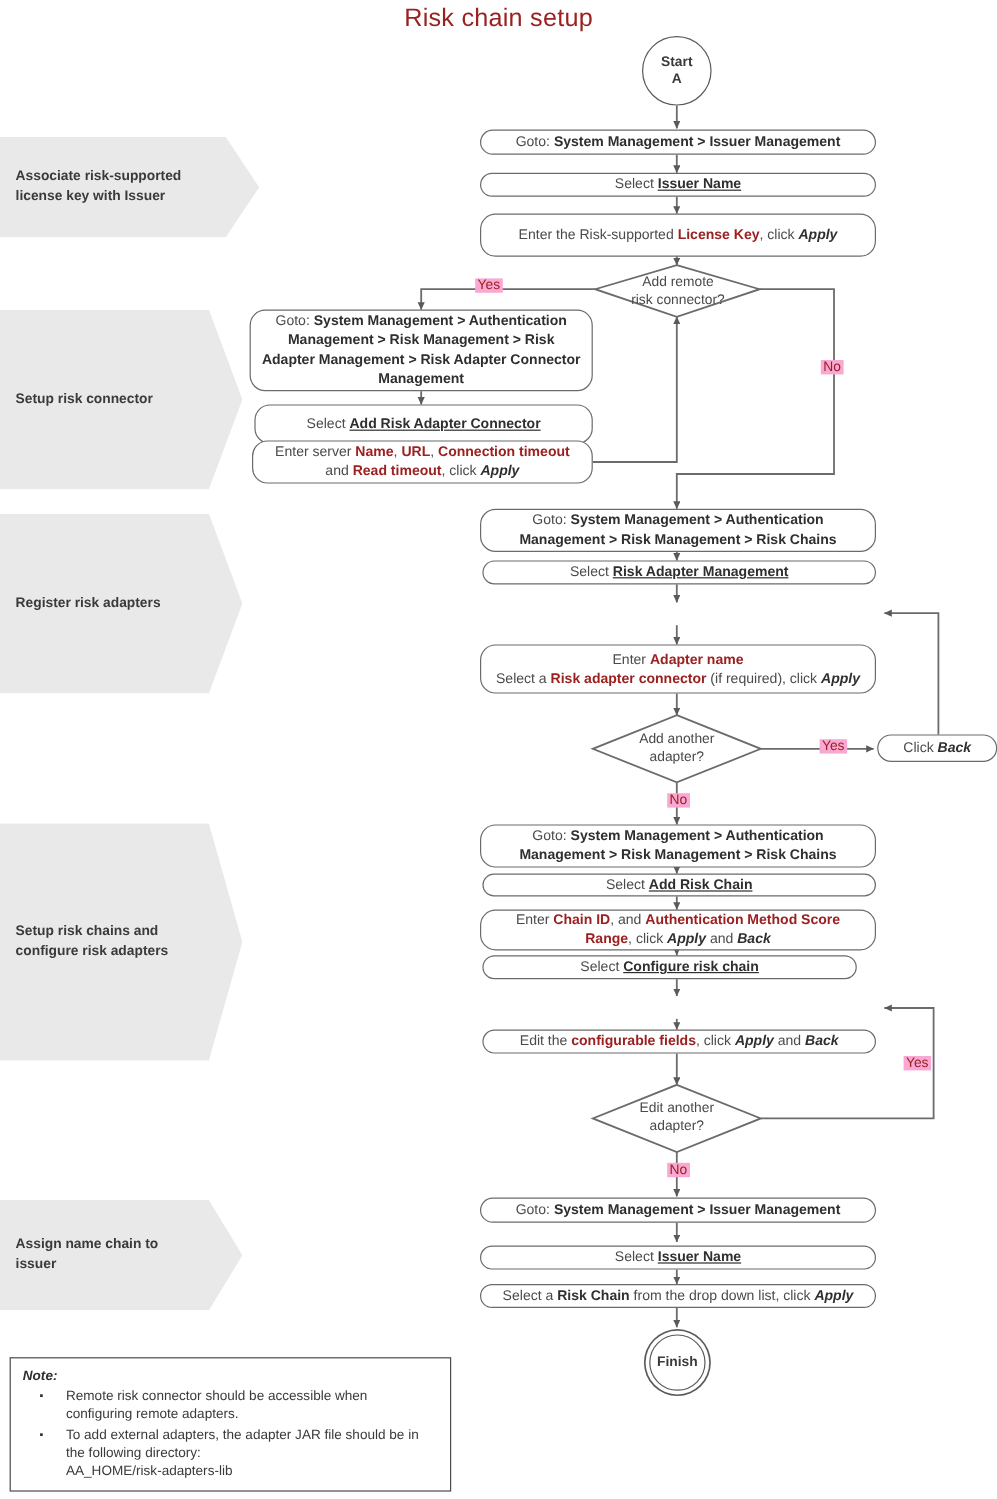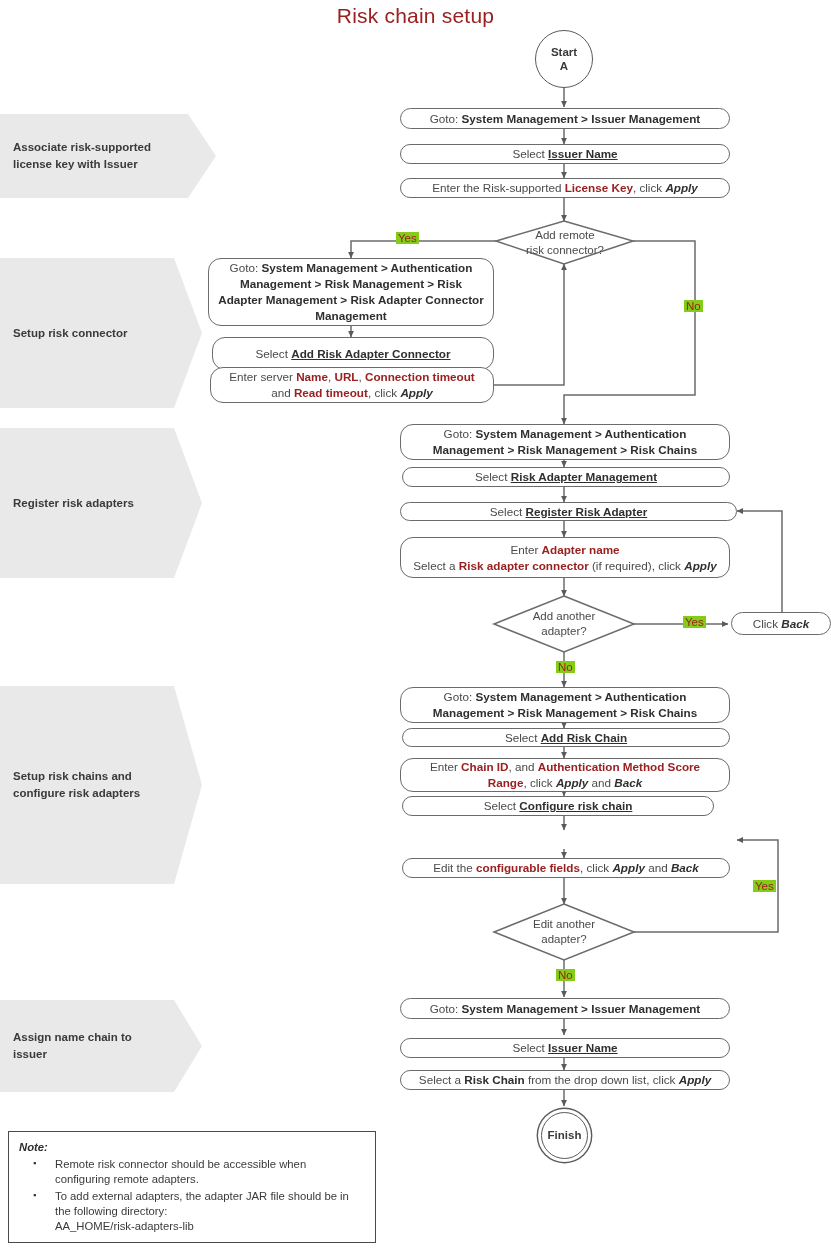--- a/index.html
+++ b/index.html
@@ -102,21 +102,21 @@
     text-align:center;
     font-size:11.5px;
     line-height:1.3;
     color:#4a4a4a;
   }
   
   .blabel{
     position:absolute;
     font-size:11.5px;
     color:#9B2020;
-    background:#84cc16;
+    background:#f9a8d4;
     padding:0 2px;
     white-space:nowrap;
   }
   
   #note{
     position:absolute;
     left:8px; top:1131px;
     width:368px; height:112px;
     border:1.3px solid #4a4a4a;
     background:#fff;
@@ -229,21 +229,21 @@
   </div>
 
   <div class="node" style="left:400px; top:108px; width:330px; height:21px;">
     <span class="t">Goto: <b class="k">System Management &gt; Issuer Management</b></span>
   </div>
 
   <div class="node" style="left:400px; top:144px; width:330px; height:20px;">
     <span class="t">Select <b class="u">Issuer Name</b></span>
   </div>
 
-  <div class="node" style="left:400px; top:178px; width:330px; height:20px;">
+  <div class="node" style="left:400px; top:178px; width:330px; height:36px;">
     <span class="t">Enter the Risk-supported <b class="r">License Key</b>, click <i class="em">Apply</i></span>
   </div>
 
   <div class="node" style="left:208px; top:258px; width:286px; height:68px;">
     <span class="t">Goto: <b class="k">System Management &gt; Authentication Management &gt; Risk Management &gt; Risk Adapter Management &gt; Risk Adapter Connector Management</b></span>
   </div>
 
   <div class="node" style="left:212px; top:337px; width:282px; height:33px;">
     <span class="t">Select <b class="u">Add Risk Adapter Connector</b></span>
   </div>
@@ -253,23 +253,20 @@
   </div>
 
   <div class="node" style="left:400px; top:424px; width:330px; height:36px;">
     <span class="t">Goto: <b class="k">System Management &gt; Authentication Management &gt; Risk Management &gt; Risk Chains</b></span>
   </div>
 
   <div class="node" style="left:402px; top:467px; width:328px; height:20px;">
     <span class="t">Select <b class="u">Risk Adapter Management</b></span>
   </div>
 
-  <div class="node" style="left:400px; top:502px; width:337px; height:19px;">
-    <span class="t">Select <b class="u">Register Risk Adapter</b></span>
-  </div>
 
   <div class="node" style="left:400px; top:537px; width:330px; height:41px;">
     <span class="t">Enter <b class="r">Adapter name</b><br>Select a <b class="r">Risk adapter connector</b> (if required), click <i class="em">Apply</i></span>
   </div>
 
   <div class="node" style="left:731px; top:612px; width:100px; height:23px;">
     <span class="t">Click <i class="em">Back</i></span>
   </div>
 
   <div class="node" style="left:400px; top:687px; width:330px; height:36px;">

